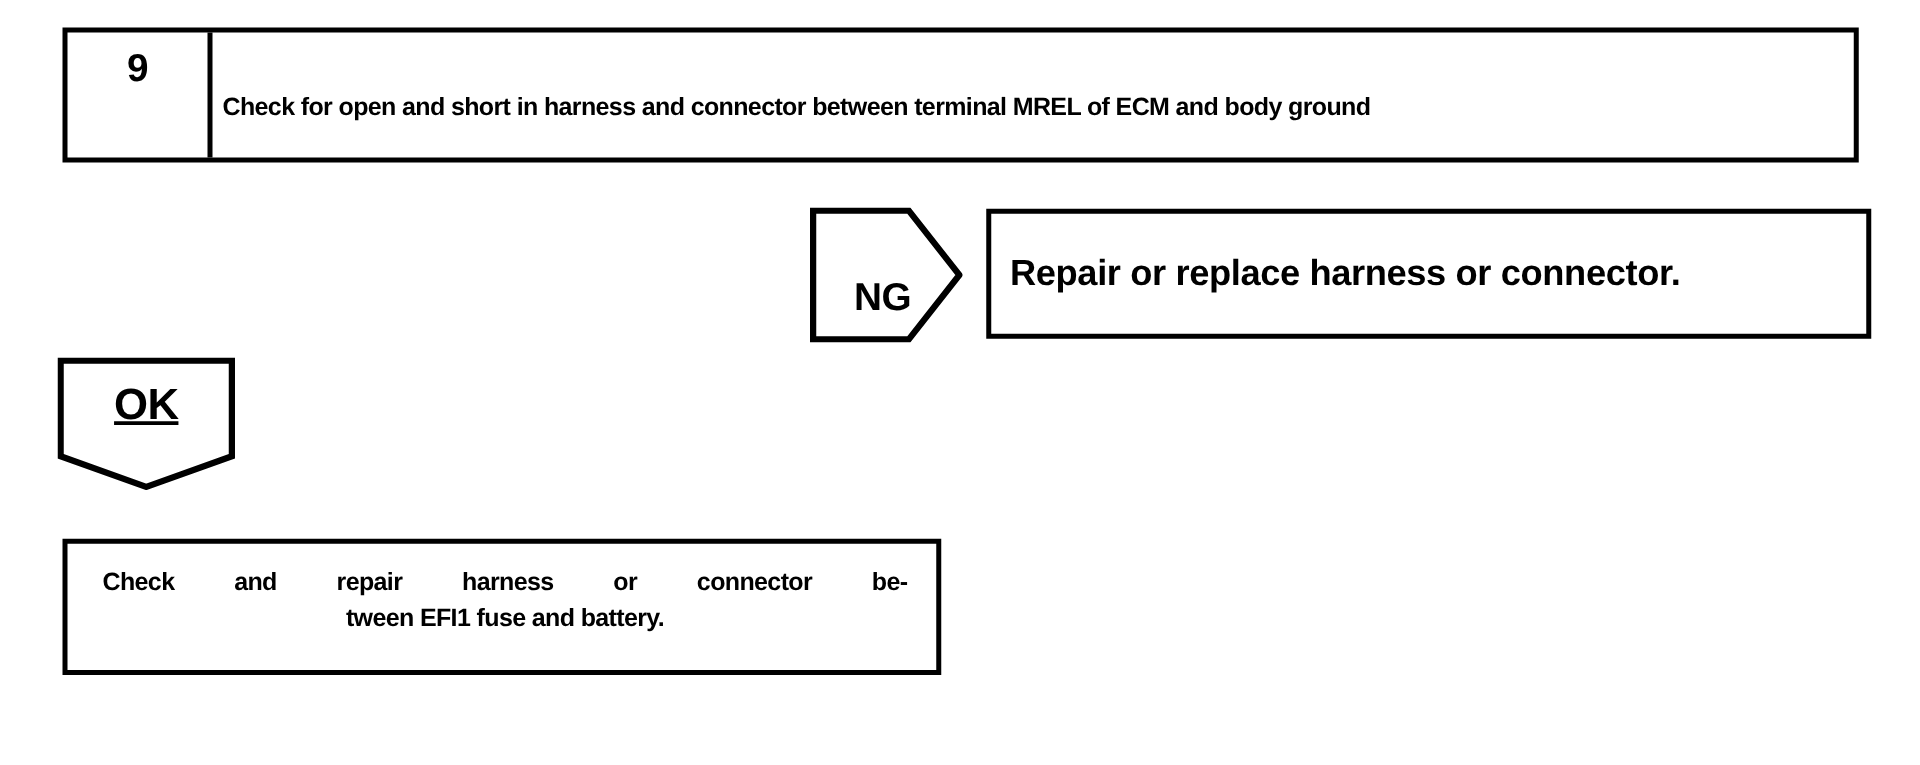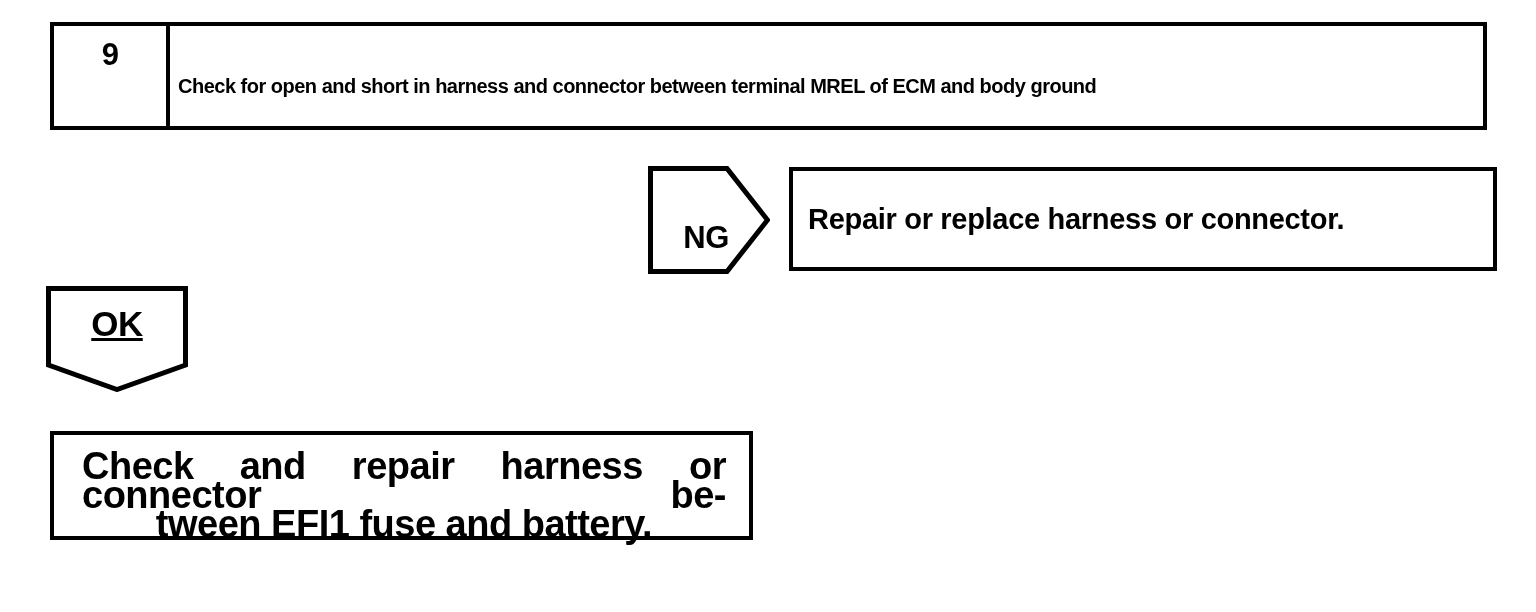--- a/index.html
+++ b/index.html
@@ -90,21 +90,21 @@
     align-items: center;
     justify-content: center;
     font-size: 35px;
     letter-spacing: -0.5px;
     text-decoration: underline;
   }
   .ok-result {
     left: 50px; top: 431px;
     width: 703px; height: 109px;
     padding: 17px 23px 0 28px;
-    font-size: 38px;
+    font-size: 20px;
     line-height: 29px;
     letter-spacing: -0.5px;
   }
   .ok-result .line1 {
     text-align: justify;
     text-align-last: justify;
   }
   .ok-result .line2 {
     text-align: center;
   }

